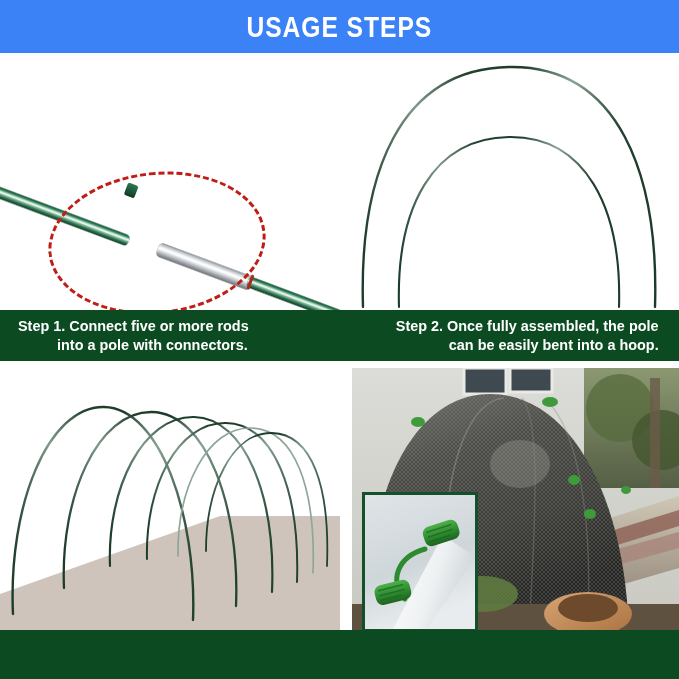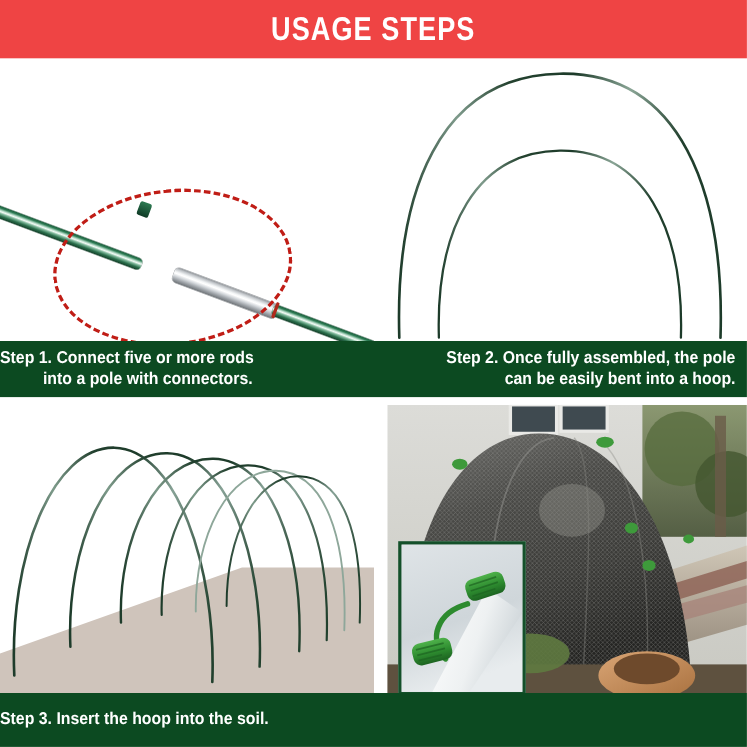--- a/index.html
+++ b/index.html
@@ -17,21 +17,21 @@
     overflow: hidden;
     background: #ffffff;
   }
 
   
   .header-band {
     position: absolute;
     left: 0; top: 0;
     width: 679px;
     height: 53px;
-    background: #ef4444;
+    background: #3b82f6;
     display: flex;
     align-items: center;
     justify-content: center;
   }
   .header-title {
     color: #ffffff;
     font-family: "Liberation Sans Narrow", "Liberation Sans", sans-serif;
     font-weight: 700;
     font-size: 30px;
     letter-spacing: 1.2px;
@@ -70,23 +70,23 @@
     flex-direction: column;
     justify-content: center;
     font-family: "Liberation Sans Narrow", "Liberation Sans", sans-serif;
     font-weight: 700;
     font-size: 15.5px;
     line-height: 1.22;
     color: #ffffff;
     box-sizing: border-box;
   }
   .caption span { display: block; white-space: nowrap; transform: scaleX(0.93); }
-  .cap-left  { left: 0;   width: 340px;  align-items: flex-start; }
+  .cap-left  { left: 0;   width: 340px; padding-left: 18px;  align-items: flex-start; }
   .cap-left span { transform-origin: left center; }
-  .cap-right { left: 341px; width: 338px; padding-right: 10px; align-items: flex-end; }
+  .cap-right { left: 341px; width: 338px; padding-right: 20px; align-items: flex-end; }
   .cap-right span { transform-origin: right center; }
   .cap-left .line-2 { padding-left: 42px; }
 
   
   .rod {
     position: absolute;
     border-radius: 4px;
   }
   .rod-green {
     background: linear-gradient(to bottom,
@@ -339,18 +339,15 @@
       <span class="line-1">Step 1. Connect five or more rods</span>
       <span class="line-2">into a pole with connectors.</span>
     </div>
     <div class="caption cap-right">
       <span class="line-1">Step 2. Once fully assembled, the pole</span>
       <span class="line-2">can be easily bent into a hoop.</span>
     </div>
   </div>
 
   <div class="caption-band" id="caption-row-2">
-    <div class="caption cap-left">
-      <span class="line-1">Step 3. Insert the hoop into the soil.</span>
-    </div>
   </div>
 
 </div>
 
 </body></html>

